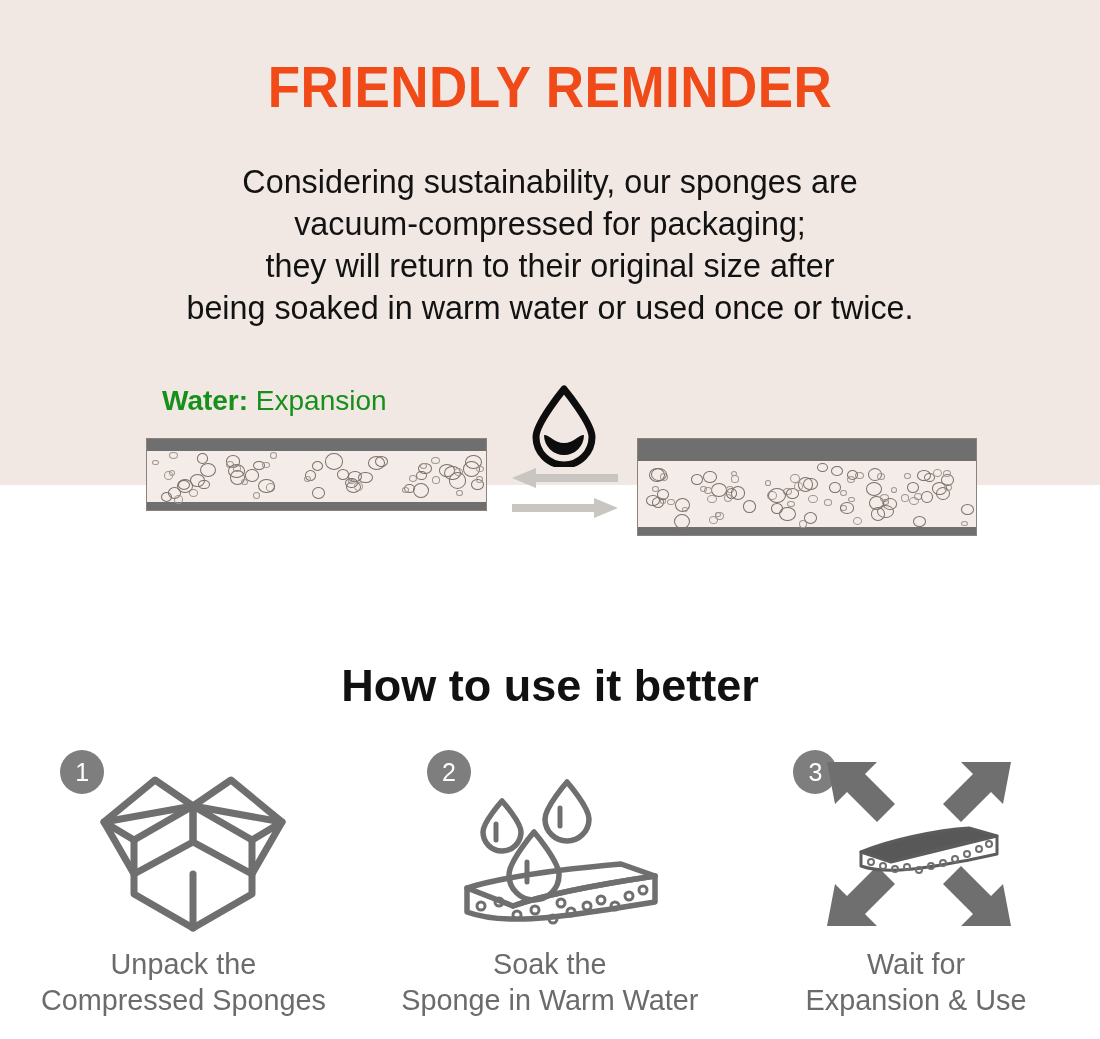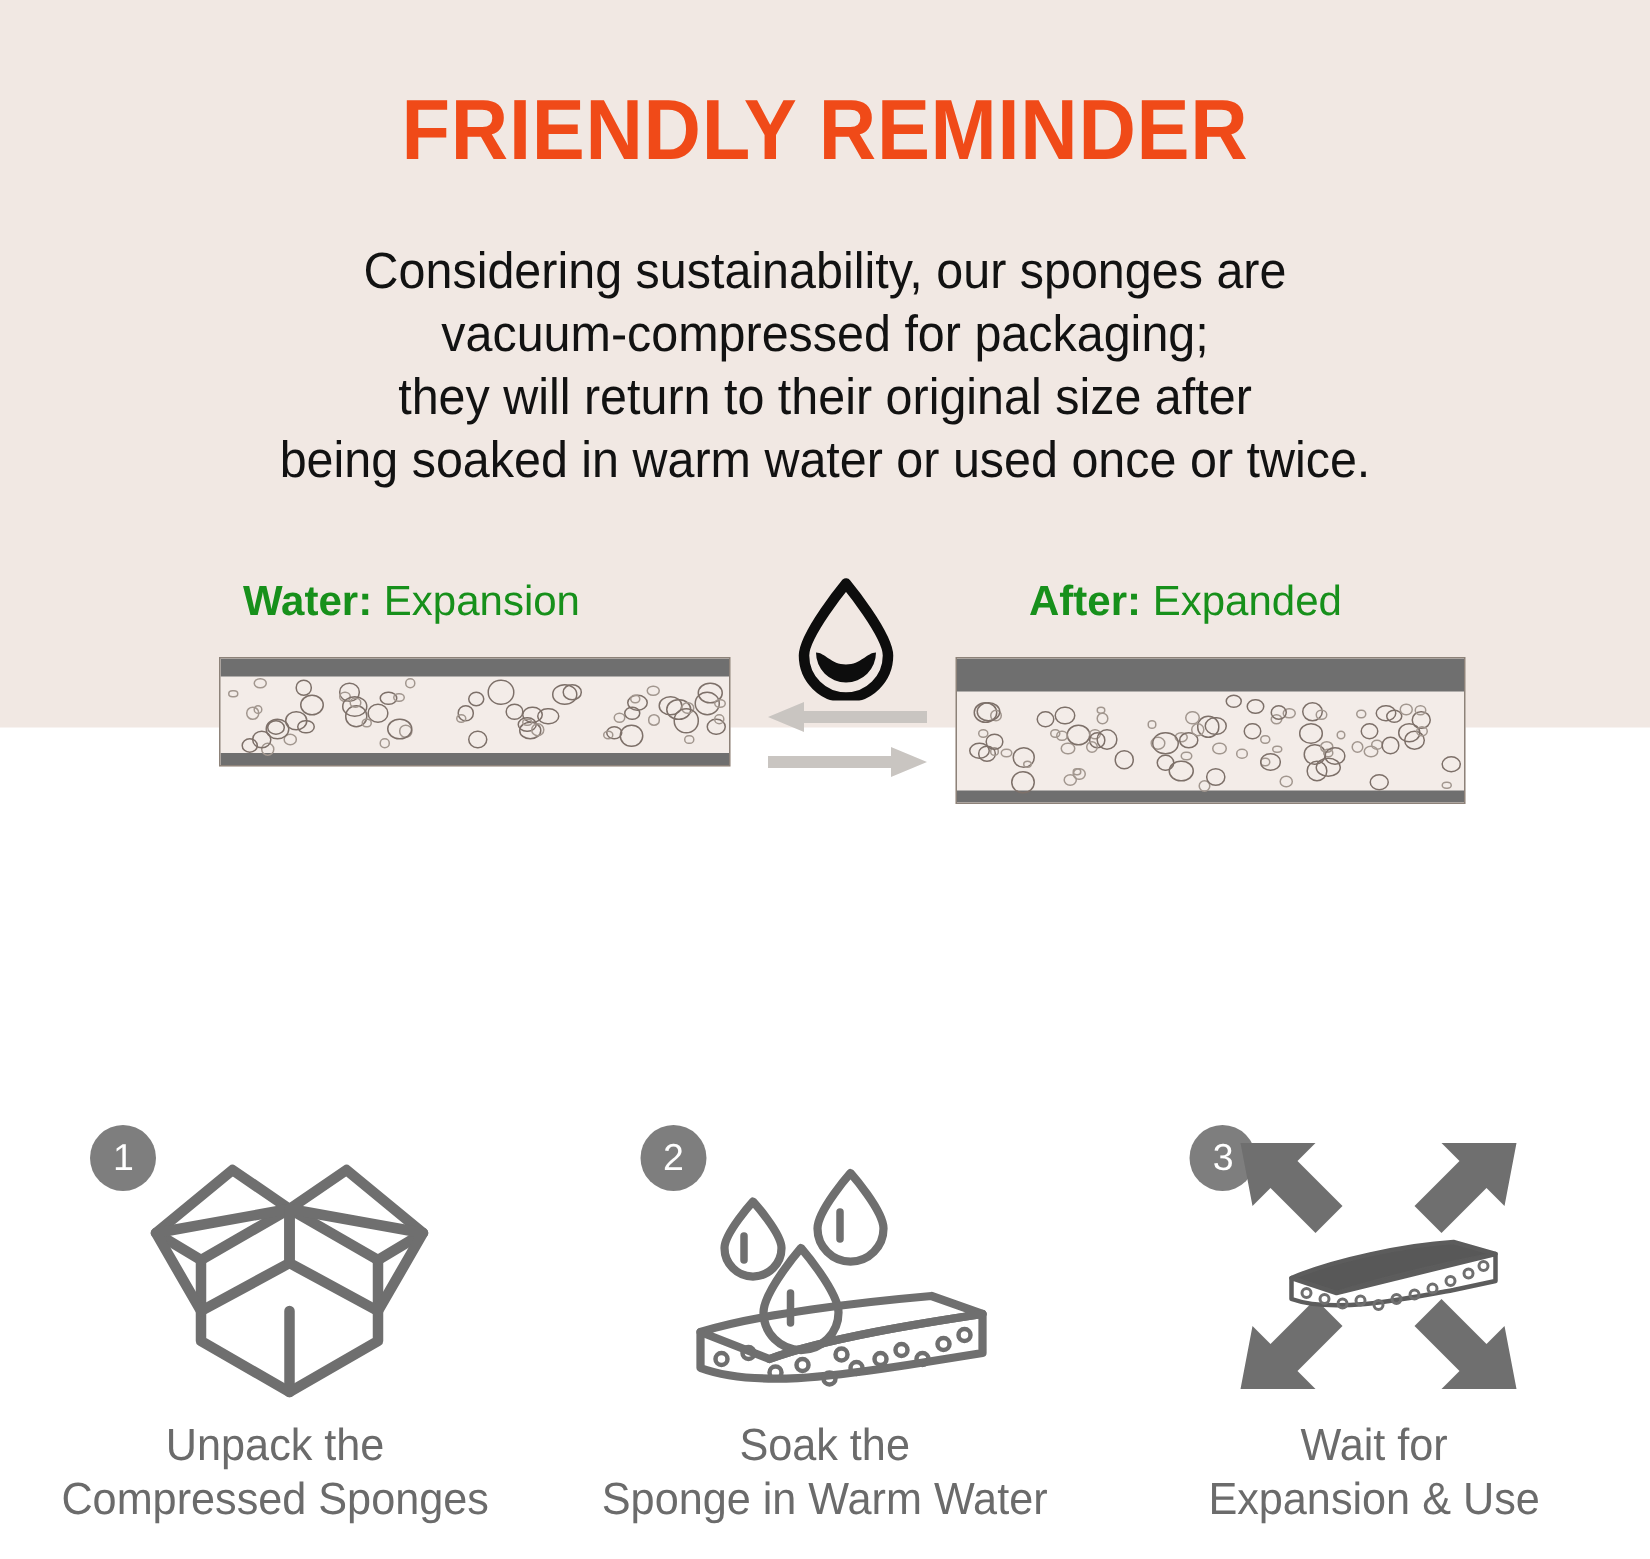--- a/index.html
+++ b/index.html
@@ -207,24 +207,20 @@
     <span class="intro-line">being soaked in warm water or used once or twice.</span>
   </div>
 
   <div class="compare">
 
     <div class="cmp-label cmp-label-before">
       <span class="kw">Water:</span>
       <span>Expansion</span>
     </div>
 
-    <div class="cmp-label cmp-label-after">
-      <span class="kw">After:</span>
-      <span>Expanded</span>
-    </div>
 
     <div class="sponge-block" id="sponge-before">
       <div class="sponge-top"></div>
       <div class="sponge-bottom"></div>
     <div class="pore" style="width: 11.1px; height: 9.5px; left: 323.7px; top: 39.8px;"></div>
         <div class="pore sm" style="width: 7.5px; height: 7.1px; left: 26.6px; top: 56.4px;"></div>
         <div class="pore sm" style="width: 4.8px; height: 4.6px; left: 21.6px; top: 30.8px;"></div>
         <div class="pore sm" style="width: 4.3px; height: 3.8px; left: 309.4px; top: 50.8px;"></div>
         <div class="pore" style="width: 9.4px; height: 8.3px; left: 164.5px; top: 21.5px;"></div>
         <div class="pore" style="width: 9.5px; height: 8.7px; left: 49.9px; top: 14.1px;"></div>
@@ -386,20 +382,21 @@
           <path d="M108 41 L84 31 L84 37 L2 37 L2 45 L84 45 L84 51 Z" fill="#c9c5c1"></path>
         </svg>
       </div>
     </div>
 
   </div>
 </div>
 
 <div class="panel-bottom">
 
+  <div class="subheadline">How to use it better</div>
 
   <div class="steps">
 
     <div class="step">
       <div class="step-art art1">
         <div class="badge">1</div>
         <svg width="190" height="172" viewBox="0 0 190 172">
           <g fill="none" stroke="#6f6f6f" stroke-width="7" stroke-linejoin="round" stroke-linecap="round">
 
             <path d="M36 74 L36 128 L95 162 L154 128 L154 74"></path>

